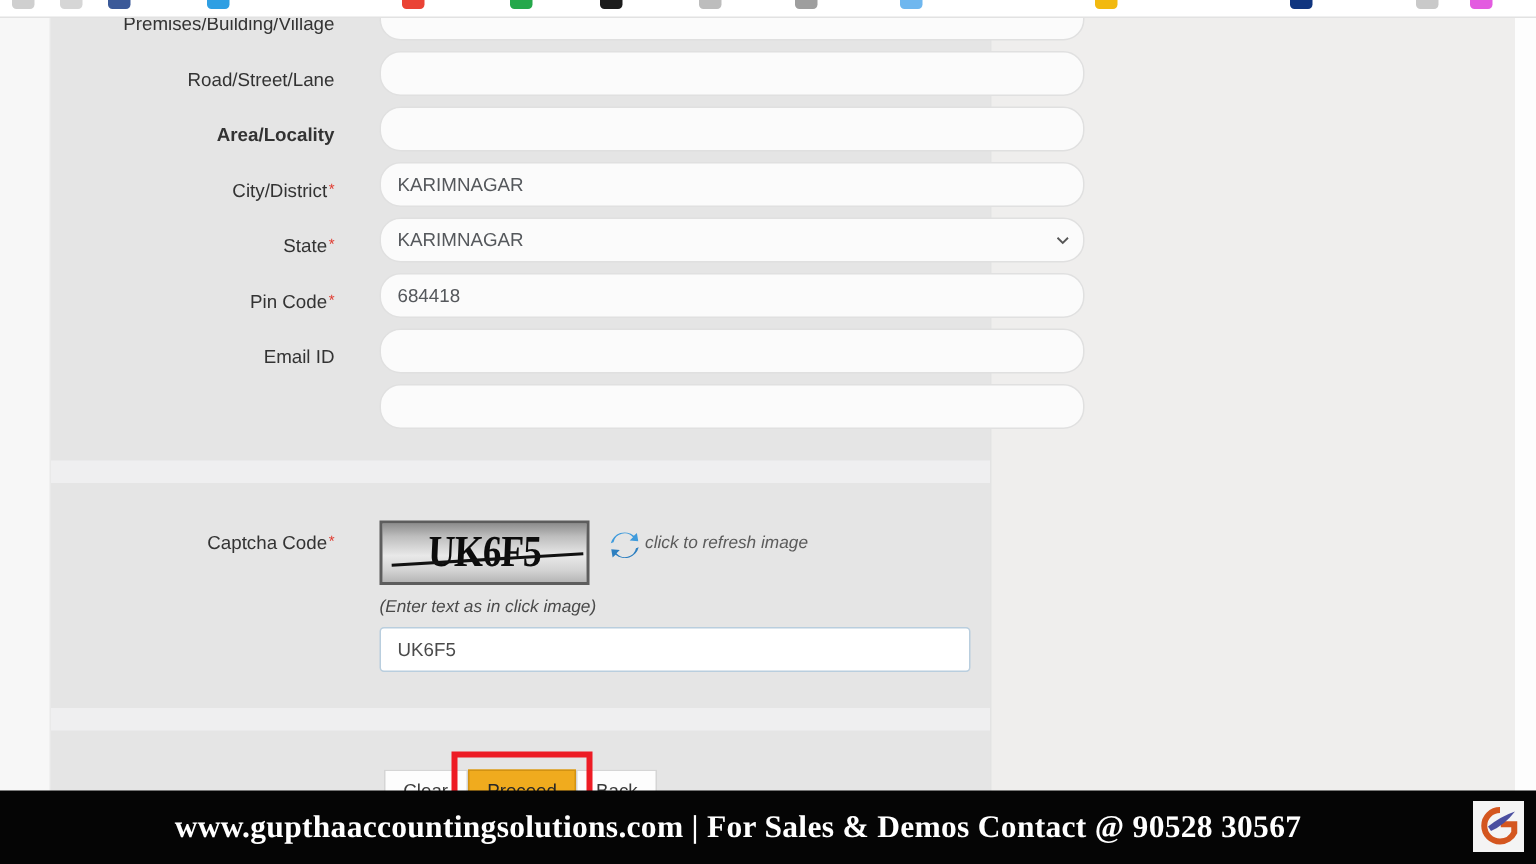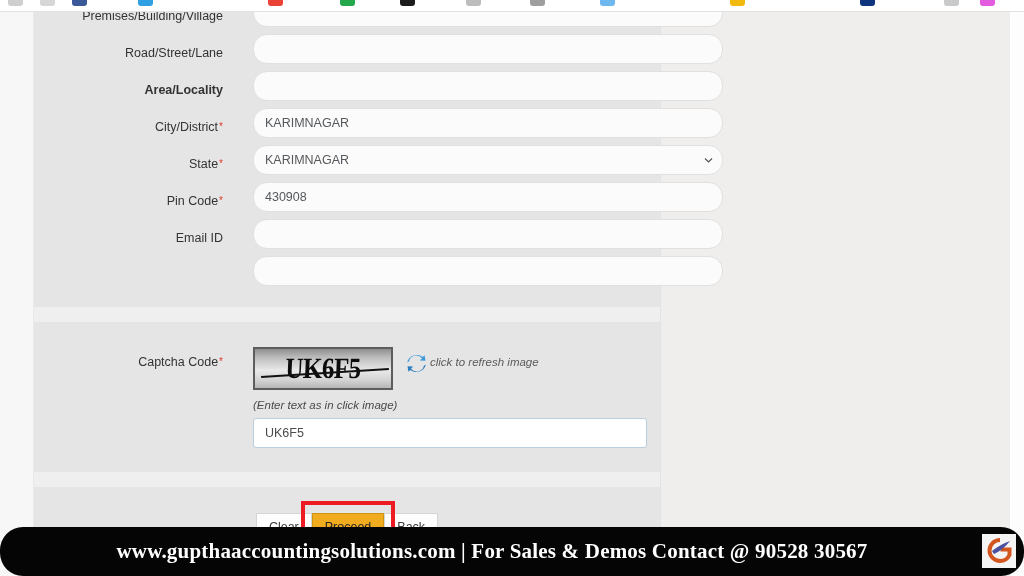--- a/index.html
+++ b/index.html
@@ -108,21 +108,21 @@
   #proceed-wrap{position:relative;}
   #red-box{
     position:absolute;left:-11px;top:-12px;width:calc(100% + 22px);height:52px;
     border:4px solid #ed1b24;box-sizing:border-box;pointer-events:none;
   }
   #cursor{position:absolute;left:33px;top:15px;width:13px;height:19px;z-index:6;}
 
   
   #footer{
     position:absolute;left:0;top:527px;width:1024px;height:49px;
-    background:#050505;z-index:50;border-radius:23px;
+    background:#050505;z-index:50;
   }
   #footer-text{
     position:absolute;left:0;top:0;width:1024px;height:49px;
     display:flex;align-items:center;justify-content:center;
     font-family:"Liberation Serif", serif;font-weight:bold;
     font-size:21px;color:#ffffff;letter-spacing:.2px;
     padding-right:40px;box-sizing:border-box;white-space:nowrap;
   }
   #footer-logo{
     position:absolute;right:8px;top:7px;width:34px;height:34px;background:#f4f4f4;
@@ -213,21 +213,21 @@
         </span>
       </div>
     </div>
 
     <div class="frow" style="top:171px;">
       <div class="flabel">
         <span>Pin Code</span>
           <span class="req">*</span>
       </div>
       <div class="fctrl">
-        <span>430908</span>
+        <span>684418</span>
       </div>
     </div>
 
     <div class="frow" style="top:208px;">
       <div class="flabel">
         <span>Email ID</span>
       </div>
       <div class="fctrl">
         <span></span>
       </div>

